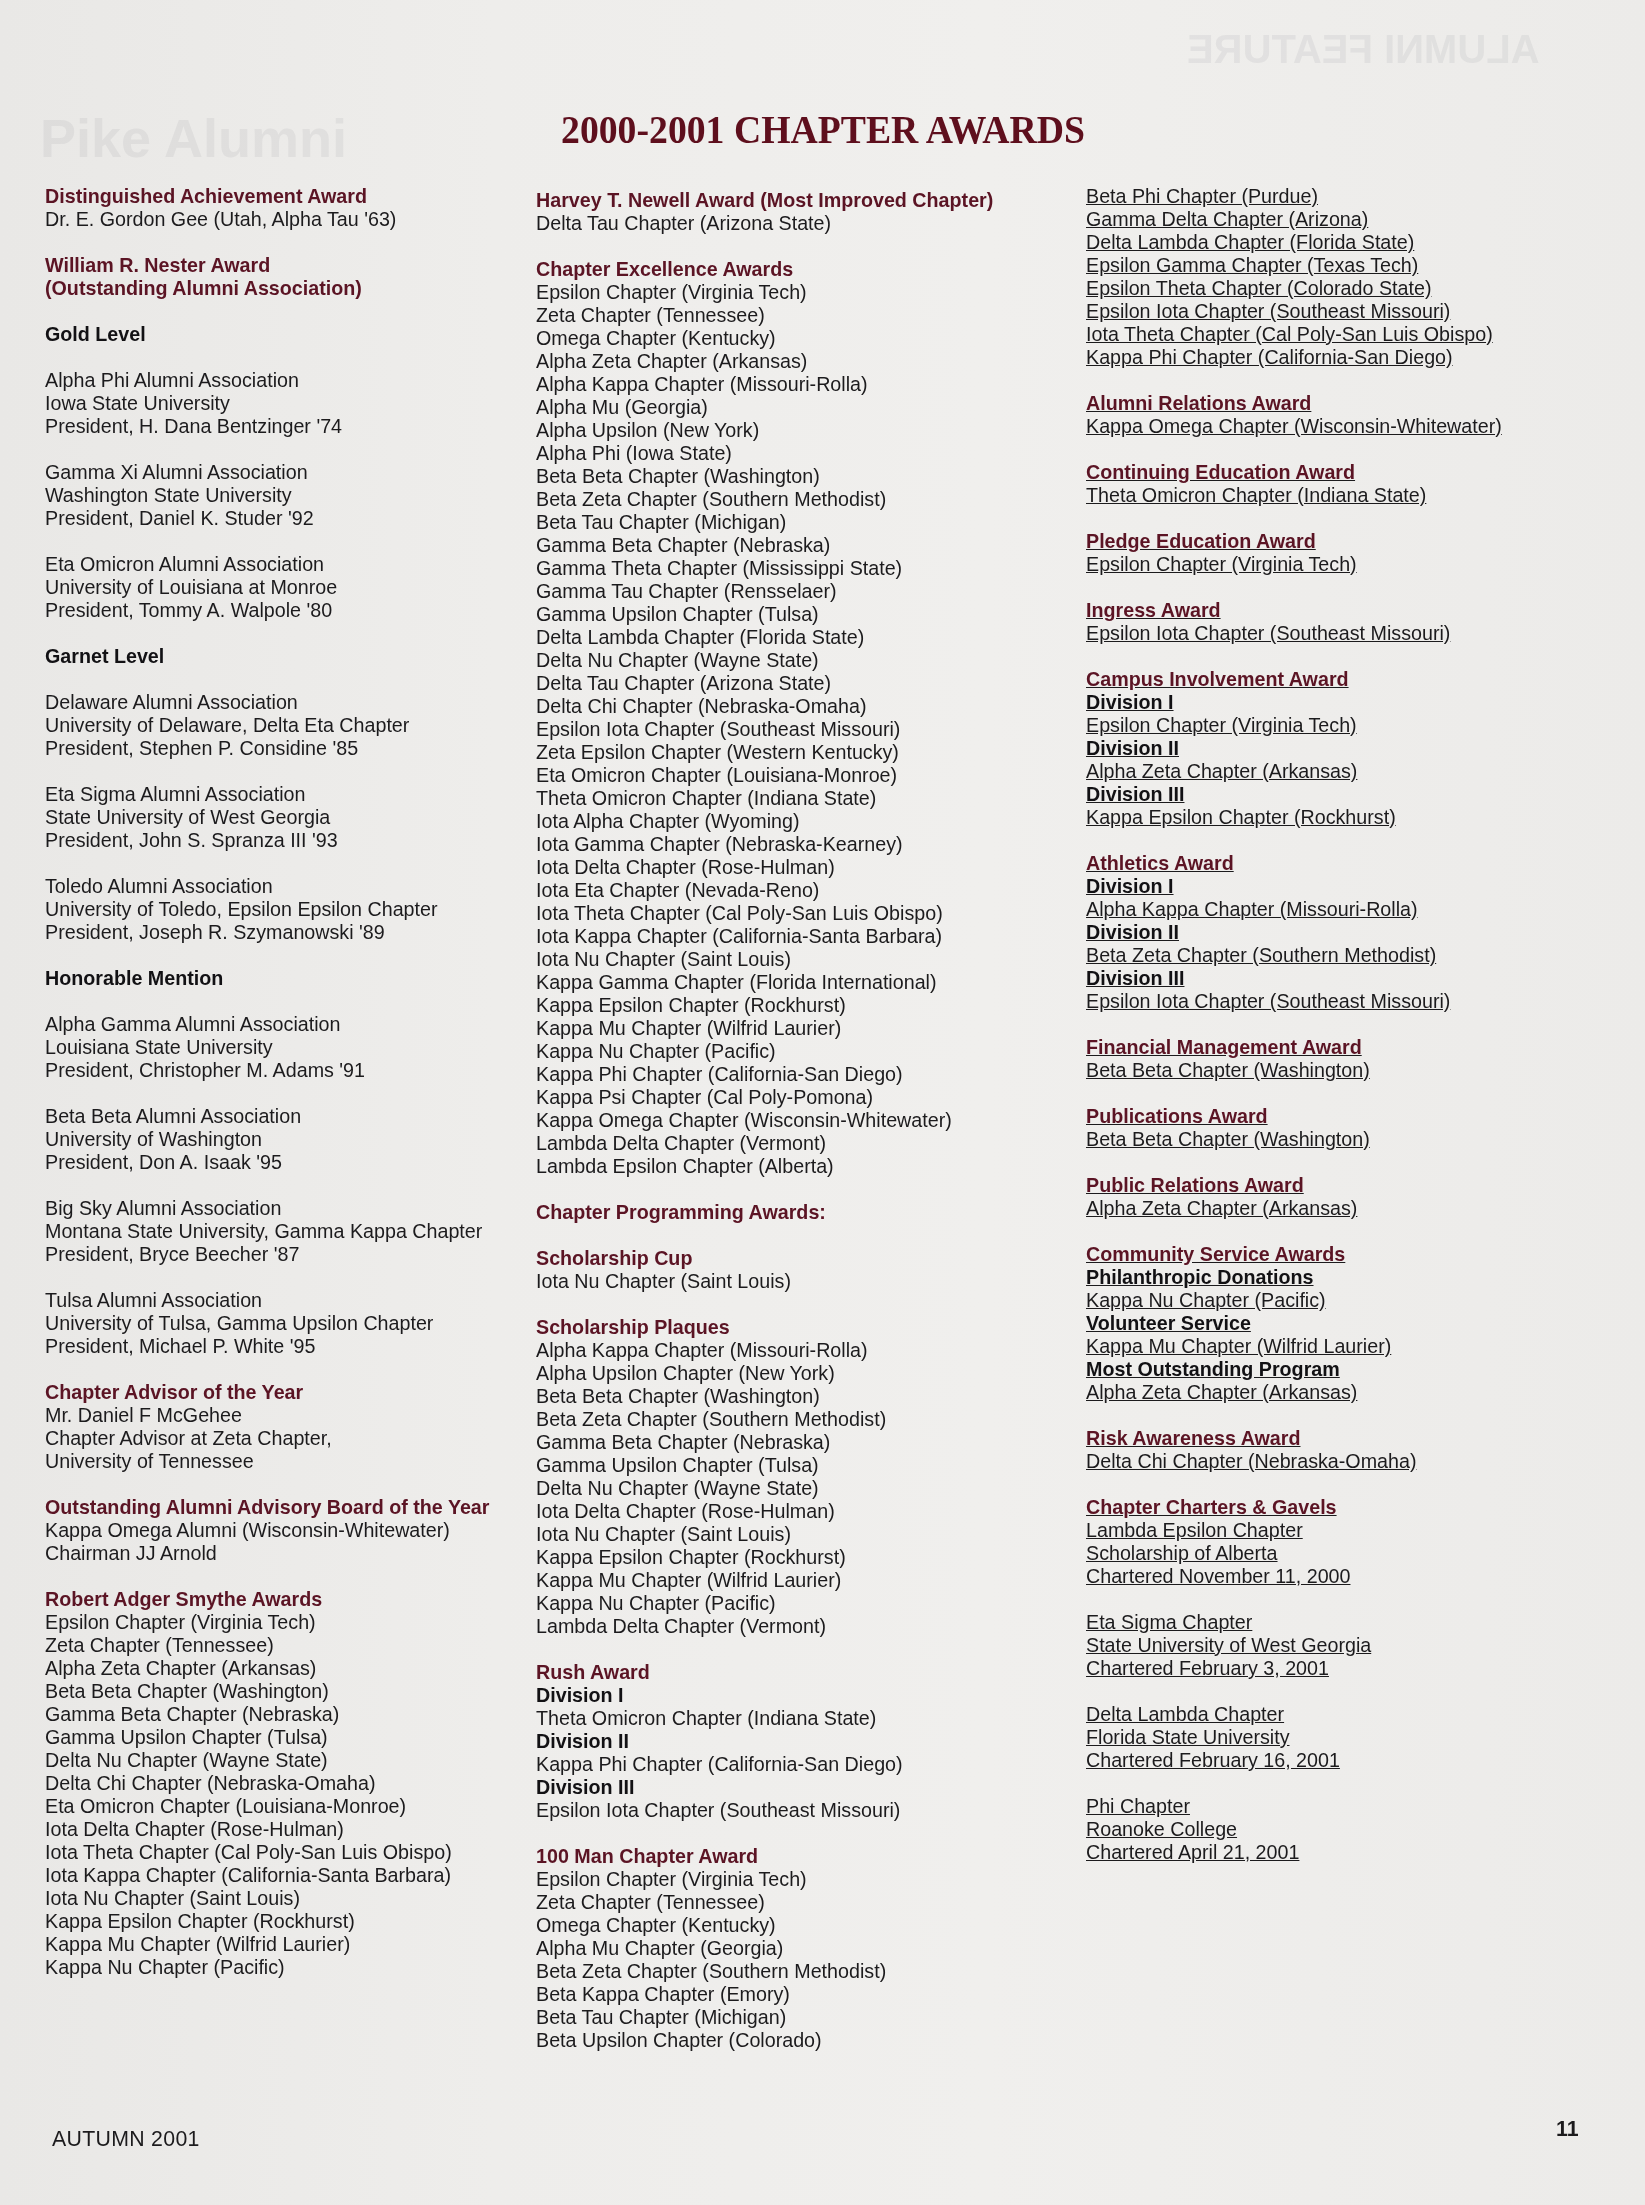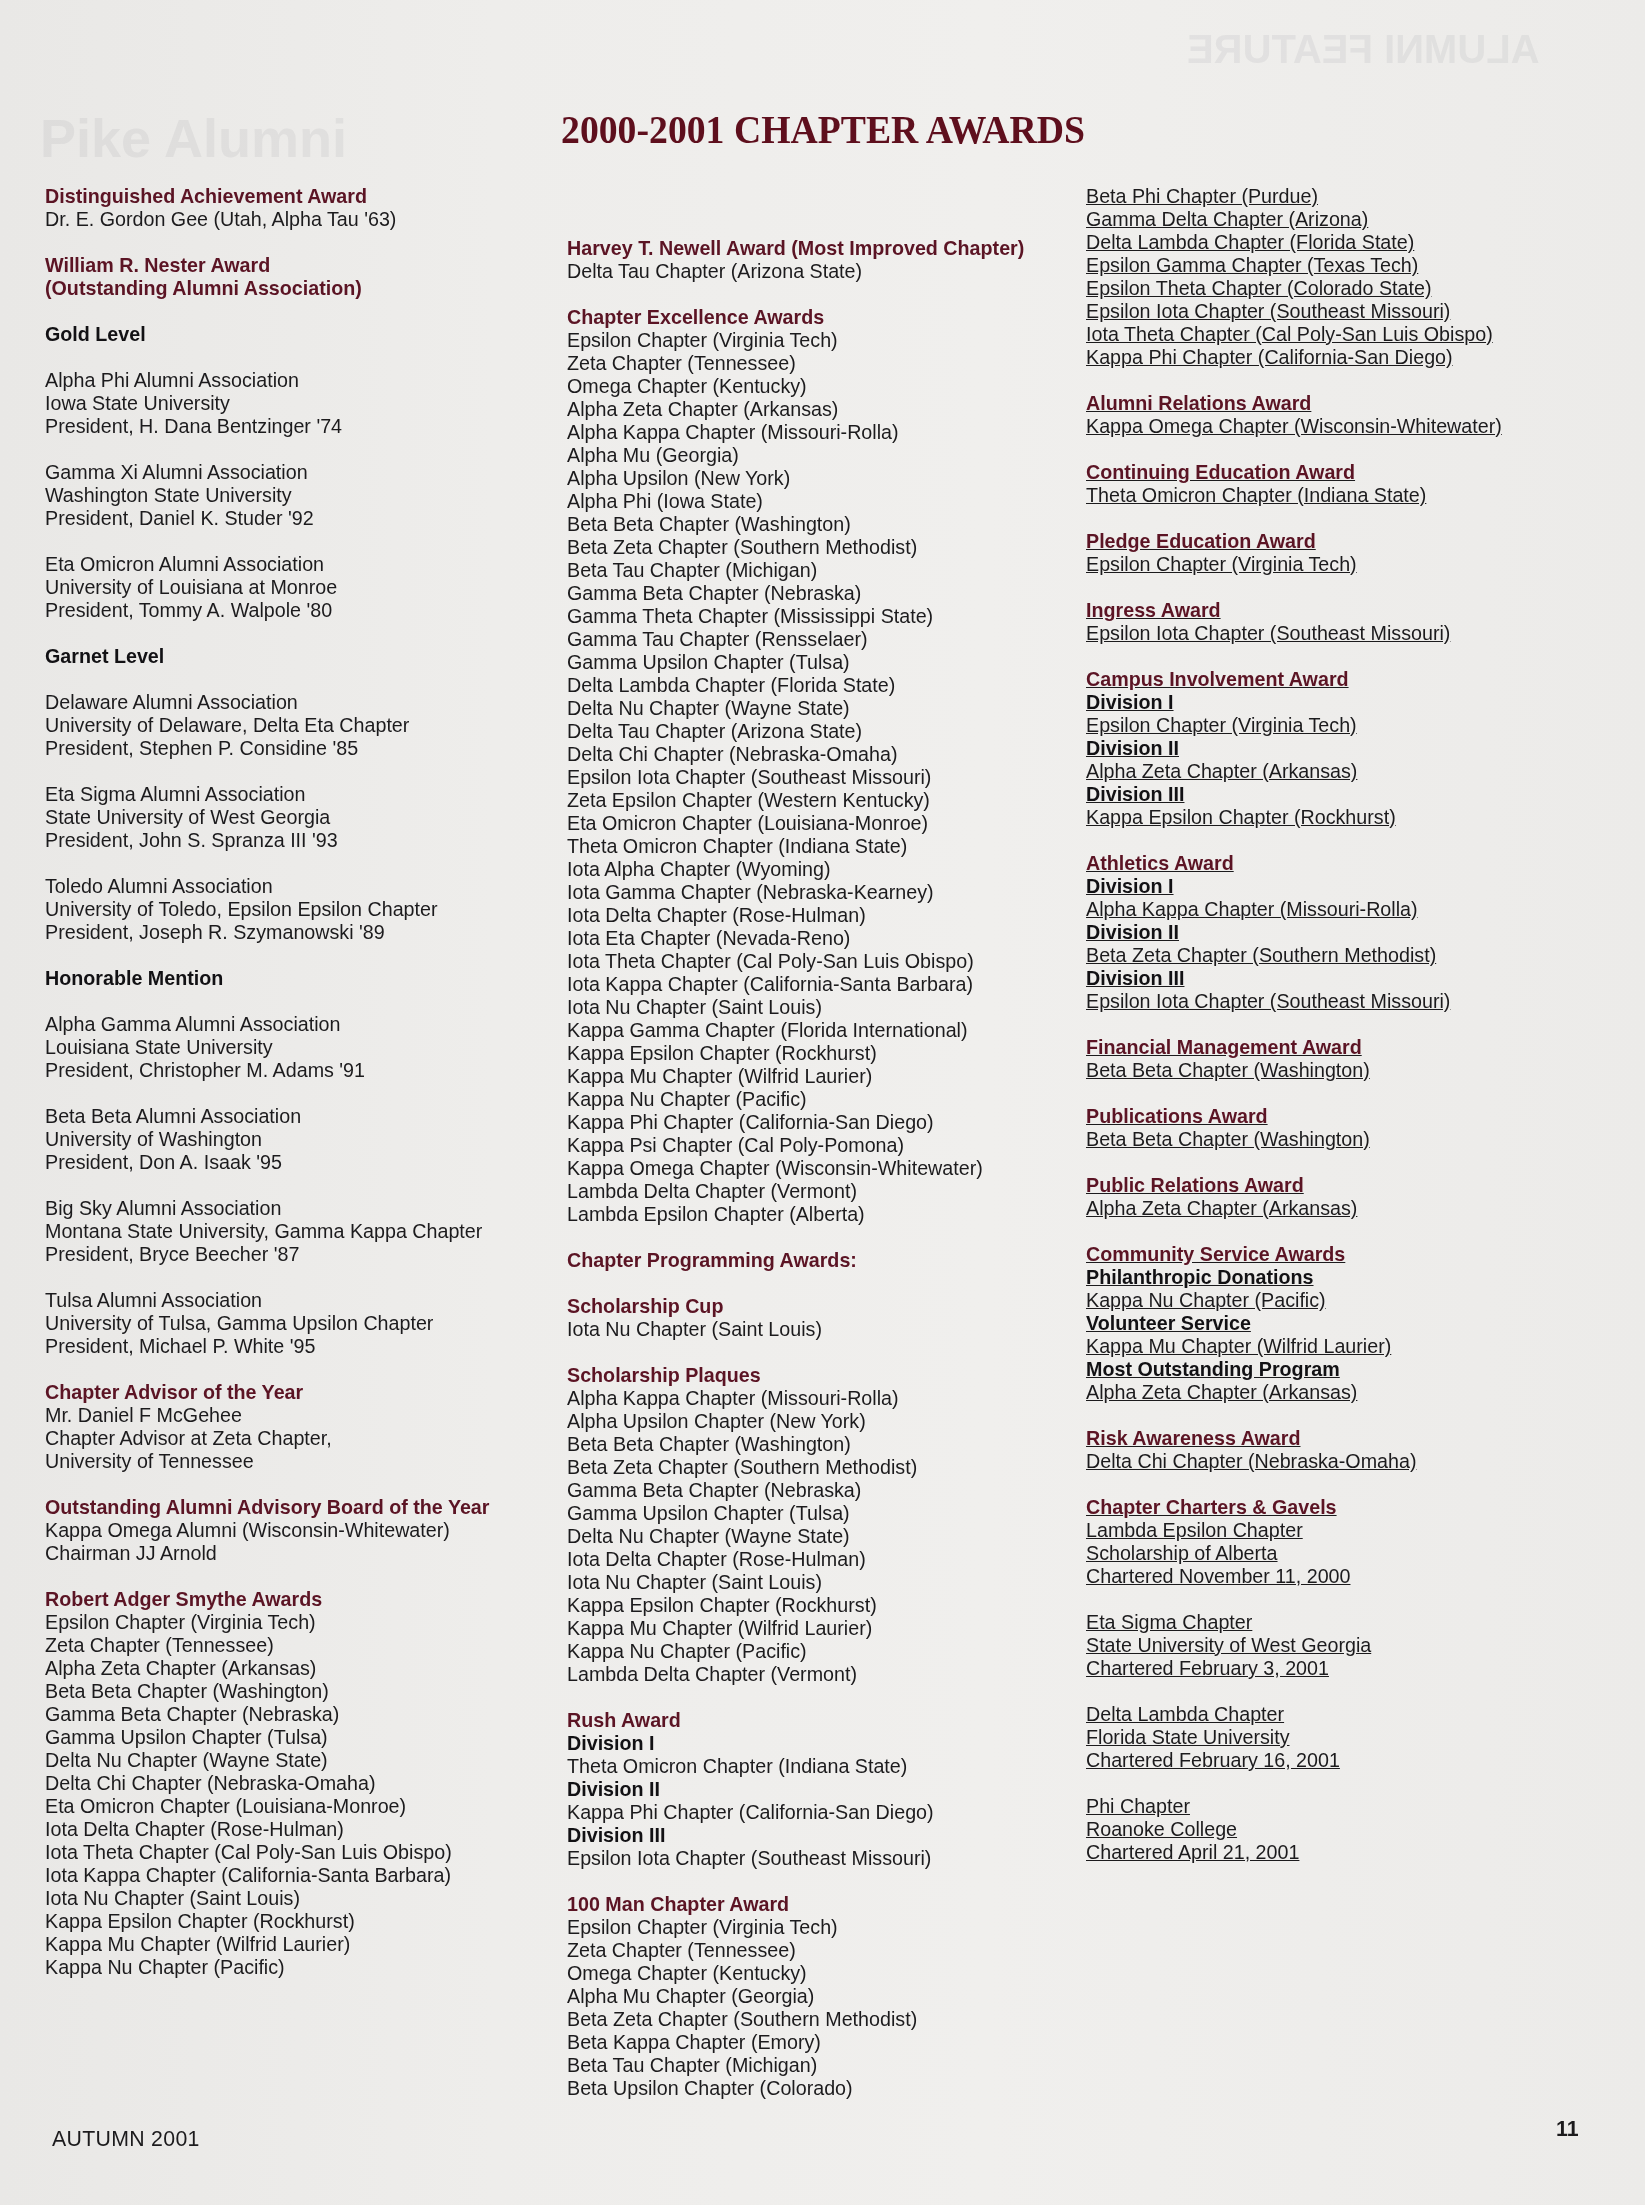--- a/index.html
+++ b/index.html
@@ -37,21 +37,21 @@
       letter-spacing: 0px;
       transform: scaleX(0.92);
     }
     .col {
       position: absolute;
       top: 185px;
       font-size: 19.7px;
       line-height: 23px;
     }
     .col1 { left: 45px; width: 507px; }
-    .col2 { left: 567px; width: 507px; margin-top: 48px; }
+    .col2 { left: 536px; width: 507px; }
     .col3 { left: 1086px; width: 533px; text-decoration: underline; }
     .sec { margin: 0 0 23px 0; }
     .h {
       color: #5b1424;
       font-weight: bold;
       display: block;
     }
     .sub {
       color: #121114;
       font-weight: bold;

